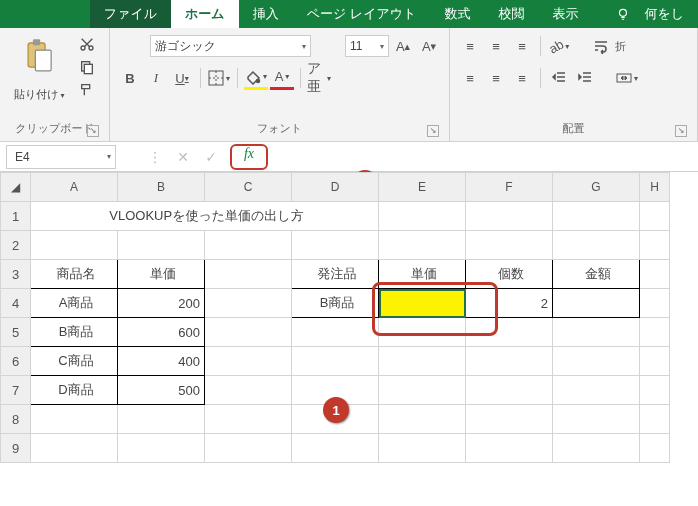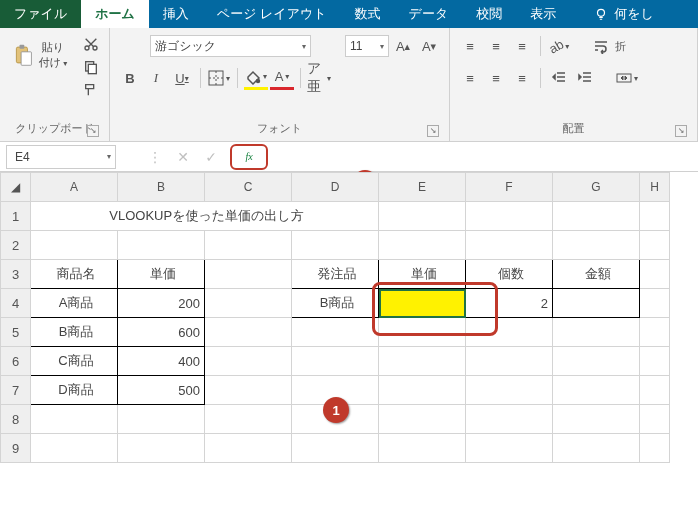--- a/index.html
+++ b/index.html
@@ -9,34 +9,35 @@
     background: #fff;
     width: 698px;
     height: 506px;
     overflow: hidden;
     color: #444;
   }
   
   .menubar {
     display: flex;
     align-items: stretch;
-    background: #0369a1;
+    background: #15803d;
     height: 28px;
     color: #fff;
+    justify-content: flex-end;
   }
   .menu-tab {
     padding: 6px 14px;
     font-size: 13px;
     cursor: pointer;
     display: flex;
     align-items: center;
   }
   .menu-tab.file { background: #185c37; }
   .menu-tab.active { background: #fff; color: #217346; font-weight: bold; }
-  .menu-tell { display: flex; align-items: center; gap: 6px; margin-left: 10px; }
+  .menu-tell { display: flex; align-items: center; gap: 14px; margin-left: 10px; }
   .bulb { width: 14px; height: 14px; }
   
   .ribbon {
     display: flex;
     border-bottom: 1px solid #d0d0d0;
     height: 114px;
     background: #f3f3f3;
   }
   .rgroup {
     border-right: 1px solid #d0d0d0;
@@ -61,22 +62,22 @@
     height: 12px;
     border: 1px solid #aaa;
     font-size: 8px;
     line-height: 10px;
     text-align: center;
     color: #666;
     cursor: pointer;
   }
   .vcol { display: flex; flex-direction: column; gap: 3px; align-items: center; }
   .btn-lg {
-    display: flex; flex-direction: row; align-items: center;
-    gap: 4px; padding: 4px 6px; cursor: pointer;
+    display: flex; flex-direction: column; align-items: center;
+    gap: 15px; padding: 4px 6px; cursor: pointer;
     font-size: 11px; text-align: center;
   }
   .caret-dn::after { content: "▾"; font-size: 8px; color: #555; margin-left: 2px; }
   .row { display: flex; gap: 2px; align-items: center; }
   .sel {
     background: #fff; border: 1px solid #ccc;
     height: 22px; font-size: 12px; padding: 2px 4px;
     display: flex; align-items: center; justify-content: space-between; margin-left: 32px;
   }
   .sel .dd { font-size: 8px; color: #666; margin-left: 4px; }
@@ -106,23 +107,23 @@
   .fx-btn {
     width: 26px; height: 24px;
     display: flex; align-items: center; justify-content: center;
     color: #777; cursor: pointer; font-size: 14px;
   }
   .fx-btn.dim { color: #c0c0c0; }
   .fx-box {
     border: 2.5px solid #c0392b;
     border-radius: 6px;
     width: 38px; height: 26px;
-    display: flex; align-items: center; justify-content: center;
+    display: flex; justify-content: center;
     font-style: italic; font-family: "Times New Roman", serif;
-    font-size: 10px; color: #15803d;
+    font-size: 14px; color: #15803d;
     margin-left: 4px;
   }
   .fx-input { flex: 1; height: 24px; border: none; padding-left: 8px; }
   .callout {
     width: 26px; height: 26px; border-radius: 50%;
     background: #c0392b; color: #fff; font-weight: bold;
     display: flex; align-items: center; justify-content: center;
     font-size: 13px;
     box-shadow: 1px 1px 2px rgba(0,0,0,0.4);
     position: absolute;
@@ -167,21 +168,20 @@
 </style>
 </head>
 <body>
 
 <div class="menubar">
   <div class="menu-tab file">ファイル</div>
   <div class="menu-tab active">ホーム</div>
   <div class="menu-tab">挿入</div>
   <div class="menu-tab">ページ レイアウト</div>
   <div class="menu-tab">数式</div>
-  <div class="menu-tab">データ</div>
   <div class="menu-tab">校閲</div>
   <div class="menu-tab">表示</div>
   <div class="menu-tab menu-tell">
     <svg class="bulb" viewBox="0 0 24 24" fill="none" stroke="#fff" stroke-width="2">
         <circle cx="12" cy="10" r="6"></circle>
         <path d="M9 18h6M10 21h4"></path>
       </svg>
     <span>何をし</span>
   </div>
 </div>

